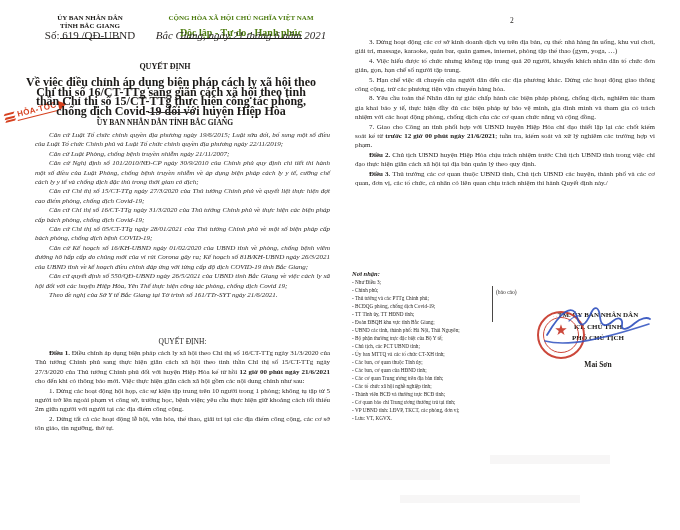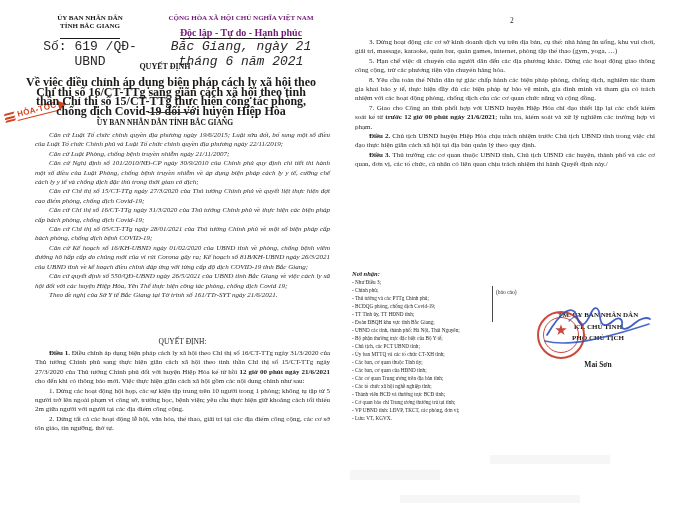--- a/index.html
+++ b/index.html
@@ -5,24 +5,24 @@
   html,body{margin:0;padding:0;background:#e9e9e9;}
   #canvas{position:relative;width:680px;height:530px;background:#ffffff;overflow:hidden;
           font-family:"Liberation Serif","DejaVu Serif",serif;color:#2b2826;}
   .page{position:absolute;top:0;width:340px;height:530px;background:#fff;}
   #page1{left:0;} #page2{left:340px;}
 
   
   .head-row{position:absolute;top:14px;left:30px;right:8px;display:flex;}
   .org-col{width:120px;text-align:center;font-weight:bold;font-size:7px;line-height:8px;color:#1c1a18;}
   .org-underline{display:inline-block;border-bottom:0.8px solid #1c1a18;padding-bottom:8px;}
-  .motto-col{flex:1;text-align:center;font-weight:bold;color:#701a75;}
+  .motto-col{flex:1;text-align:center;font-weight:bold;color:#4d7c0f;}
   .motto-1{font-size:7px;line-height:8px;}
   .motto-2{font-size:10px;line-height:9px;display:inline-block;border-bottom:0.8px solid #1c1a18;padding-bottom:1px;}
-  .num-row{position:absolute;top:39px;left:30px;right:8px;display:flex;font-size:13px;font-family:Liberation Mono, monospace;}
+  .num-row{position:absolute;top:29px;left:30px;right:8px;display:flex;font-size:11px;}
   .num-col{width:120px;text-align:center;}
   .date-col{flex:1;text-align:center;font-style:italic;}
   .doctype{position:absolute;top:62px;left:0;right:10px;text-align:center;font-weight:bold;font-size:8px;color:#1c1a18;}
   .doc-title{position:absolute;top:78px;left:25px;width:292px;text-align:center;font-weight:bold;font-size:12px;line-height:9.5px;color:#1c1a18;}
   .title-sep{position:absolute;top:112px;left:148px;width:46px;border-top:1px solid #3a3836;}
   .authority{position:absolute;top:118px;left:0;right:10px;text-align:center;font-weight:bold;font-size:7.5px;color:#1c1a18;}
 
   
   .hoatoc{position:absolute;left:5px;top:113px;display:flex;align-items:center;transform:rotate(-14deg);transform-origin:left center;}
   .feathers{display:flex;flex-direction:column;margin-right:2px;}
@@ -123,20 +123,21 @@
       <p class="body-p">2. Dừng tất cả các hoạt động lễ hội, văn hóa, thể thao, giải trí tại các địa điểm công cộng, các cơ sở tôn giáo, tín ngưỡng, thờ tự.</p>
     </div>
   </div>
 
   <div class="page" id="page2">
 
     <div class="pagenum">2</div>
 
     <div class="p2-body">
       <p class="body-p">3. Dừng hoạt động các cơ sở kinh doanh dịch vụ trên địa bàn, cụ thể: nhà hàng ăn uống, khu vui chơi, giải trí, massage, karaoke, quán bar, quán games, internet, phòng tập thể thao (gym, yoga, …)</p>
+      <p class="body-p">4. Việc hiếu được tổ chức nhưng không tập trung quá 20 người, khuyến khích nhân dân tổ chức đơn giản, gọn, hạn chế số người tập trung.</p>
       <p class="body-p">5. Hạn chế việc di chuyển của người dân đến các địa phương khác. Dừng các hoạt động giao thông công cộng, trừ các phương tiện vận chuyển hàng hóa.</p>
       <p class="body-p">8. Yêu cầu toàn thể Nhân dân tự giác chấp hành các biện pháp phòng, chống dịch, nghiêm túc tham gia khai báo y tế, thực hiện đầy đủ các biện pháp tự bảo vệ mình, gia đình mình và tham gia có trách nhiệm với các hoạt động phòng, chống dịch của các cơ quan chức năng và cộng đồng.</p>
       <p class="body-p"><span>7. Giao cho Công an tỉnh phối hợp với UBND huyện Hiệp Hòa chỉ đạo thiết lập lại các chốt kiểm soát kể từ </span><b>trước 12 giờ 00 phút ngày 21/6/2021</b><span>; tuần tra, kiểm soát và xử lý nghiêm các trường hợp vi phạm.</span></p>
       <p class="body-p"><b>Điều 2.</b><span> Chủ tịch UBND huyện Hiệp Hòa chịu trách nhiệm trước Chủ tịch UBND tỉnh trong việc chỉ đạo thực hiện giãn cách xã hội tại địa bàn quản lý theo quy định.</span></p>
       <p class="body-p"><b>Điều 3.</b><span> Thủ trưởng các cơ quan thuộc UBND tỉnh, Chủ tịch UBND các huyện, thành phố và các cơ quan, đơn vị, các tổ chức, cá nhân có liên quan chịu trách nhiệm thi hành Quyết định này./</span></p>
     </div>
 
     <div class="noinhan">
       <p class="noinhan-label">Nơi nhận:</p>
       <div class="scale-wrap">

